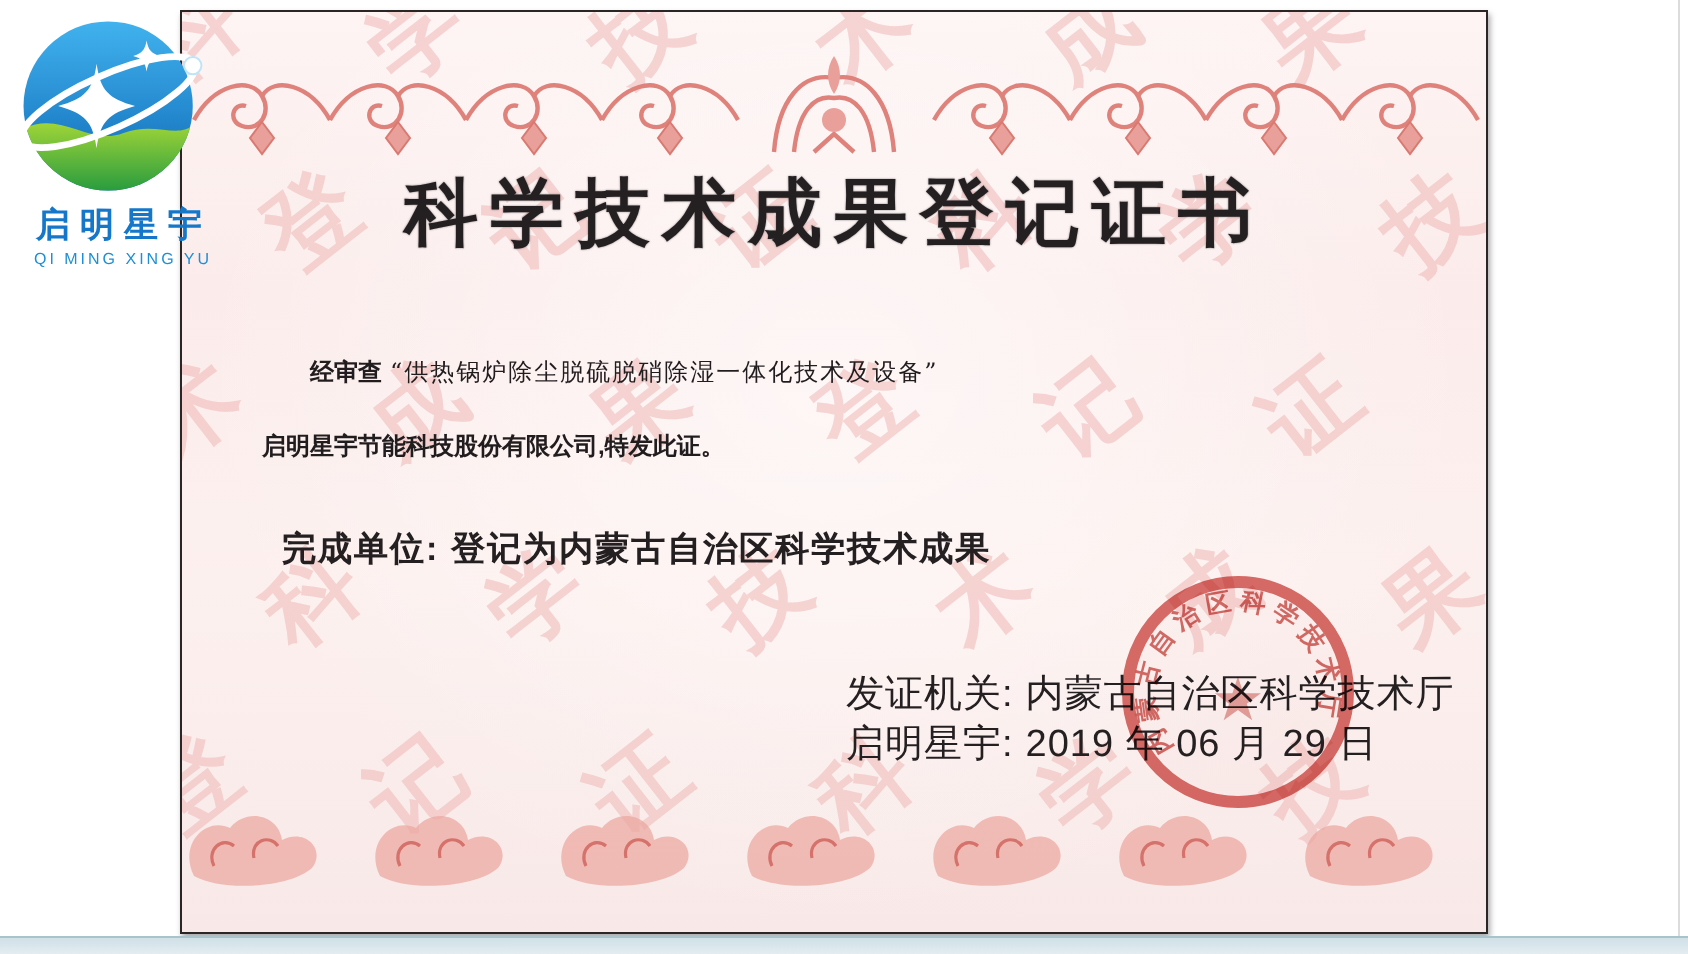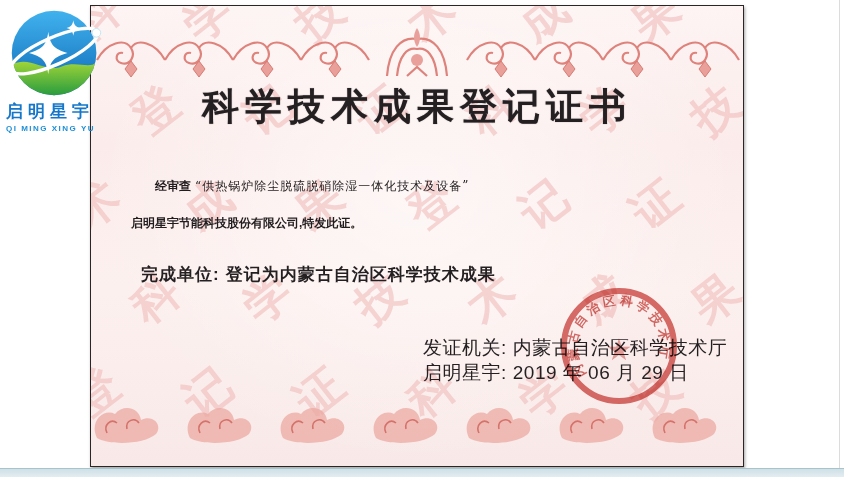--- a/index.html
+++ b/index.html
@@ -67,27 +67,27 @@
     position:absolute;left:332px;top:329px;
     font-size:19px;line-height:25px;font-weight:400;color:#241f21;letter-spacing:.5px;
     z-index:3;
   }
   .label{margin-right:6px;}
   .seal{
     position:absolute;left:466px;top:278px;width:124px;height:124px;
     z-index:4;mix-blend-mode:multiply;opacity:.85;pointer-events:none;
   }
   
-  .logo{position:absolute;left:6px;top:8px;width:100px;z-index:10;text-align:left;}
+  .logo{position:absolute;left:6px;top:8px;width:100px;z-index:10;text-align:right;}
   .logo-cn{
     font-size:17px;font-weight:800;color:#1577c9;letter-spacing:5px;
     margin-top:-2px;white-space:nowrap;
   }
   .logo-en{
-    font-size:8px;font-weight:700;color:#1d8fd6;letter-spacing:1.5px;white-space:nowrap;
+    font-size:8px;font-weight:400;color:#1d8fd6;letter-spacing:1.5px;white-space:nowrap;
     margin-top:1px;
   }
 </style>
 </head>
 <body>
 
 <div class="right-hairline"></div>
 
 <div class="certificate">
 

